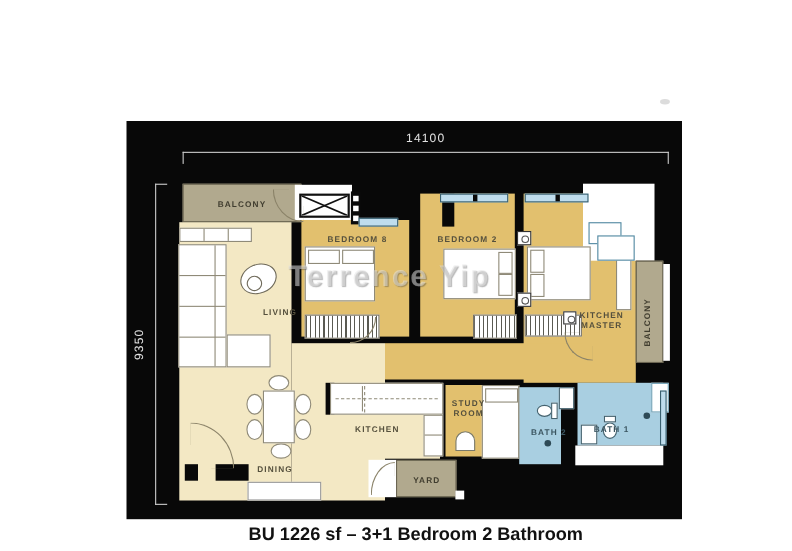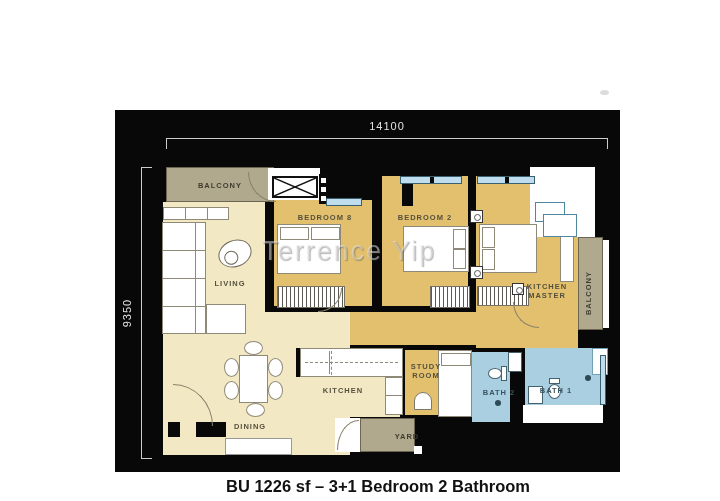--- a/index.html
+++ b/index.html
@@ -23,21 +23,21 @@
          background-image:repeating-linear-gradient(90deg,#5a5a52 0px,#5a5a52 1px,transparent 1px,transparent 4px);}
   .window{position:absolute;background:#bfdded;border:1px solid #39606f;box-sizing:border-box;}
   .chair{position:absolute;background:#ffffff;border:1px solid #8f8a78;border-radius:50%;box-sizing:border-box;}
   .arc{position:absolute;box-sizing:border-box;}
   .arc-tl{border-left:1px solid #8a8268;border-top:1px solid #8a8268;border-top-left-radius:100%;}
   .arc-tr{border-right:1px solid #8a8268;border-top:1px solid #8a8268;border-top-right-radius:100%;}
   .arc-bl{border-left:1px solid #8a8268;border-bottom:1px solid #8a8268;border-bottom-left-radius:100%;}
   .arc-br{border-right:1px solid #8a8268;border-bottom:1px solid #8a8268;border-bottom-right-radius:100%;}
   .hinge{position:absolute;width:13px;height:13px;background:#ffffff;border:1px solid #333;box-sizing:border-box;}
   .hinge::after{content:"";position:absolute;left:3px;top:3px;width:5px;height:5px;border:1px solid #555;border-radius:50%;}
-  #watermark{left:147px;top:126px;font-size:27px;font-weight:400;letter-spacing:2px;
+  #watermark{left:147px;top:126px;font-size:27px;font-weight:700;letter-spacing:2px;
              color:rgba(232,232,232,0.5);text-shadow:1px 1px 1px rgba(50,50,50,0.35);white-space:nowrap;}
   #caption{left:18px;top:477px;width:720px;text-align:center;font-size:16.5px;font-weight:700;color:#111111;}
   .vtext{transform:rotate(-90deg);transform-origin:center center;}
   .toilet-bowl{position:absolute;background:#ffffff;border:1px solid #44626e;border-radius:50%;box-sizing:border-box;}
   .toilet-tank{position:absolute;background:#ffffff;border:1px solid #44626e;box-sizing:border-box;}
 </style>
 </head>
 <body>
 
 <div id="page">
@@ -173,35 +173,35 @@
     </div>
     <div class="window" style="left:485px;top:245px;width:6px;height:50px;"></div>
 
     <div class="arc arc-bl" style="left:133px;top:62px;width:28px;height:30px;"></div>
     <div class="arc arc-tr" style="left:58px;top:274px;width:40px;height:42px;"></div>
     <div class="arc arc-tl" style="left:222px;top:310px;width:22px;height:30px;"></div>
     <div class="arc arc-bl" style="left:398px;top:192px;width:26px;height:26px;"></div>
     <div class="arc arc-br" style="left:203px;top:178px;width:24px;height:24px;"></div>
 
     <div class="rlabel ontan" style="left:63px;top:71px;width:84px;">BALCONY</div>
-    <div class="rlabel" style="left:75px;top:169px;width:80px;">LIVING</div>
+    <div class="rlabel" style="left:75px;top:169px;width:80px;text-align:right;">LIVING</div>
     <div class="rlabel" style="left:180px;top:103px;width:60px;">BEDROOM 8</div>
     <div class="rlabel" style="left:277px;top:103px;width:66px;">BEDROOM 2</div>
     <div class="rlabel" style="left:396px;top:172px;width:72px;">
       <div>KITCHEN</div>
       <div>MASTER</div>
     </div>
     <div class="rlabel ontan vtext" style="left:448px;top:177px;width:54px;height:12px;">BALCONY</div>
     <div class="rlabel" style="left:100px;top:312px;width:70px;">DINING</div>
     <div class="rlabel" style="left:193px;top:276px;width:70px;">KITCHEN</div>
     <div class="rlabel" style="left:291px;top:252px;width:40px;">
       <div>STUDY</div>
       <div>ROOM</div>
     </div>
     <div class="rlabel onblue" style="left:412px;top:276px;width:58px;">BATH 1</div>
     <div class="rlabel onblue" style="left:357px;top:278px;width:54px;">BATH 2</div>
-    <div class="rlabel ontan" style="left:247px;top:322px;width:52px;margin-left:19px;">YARD</div>
+    <div class="rlabel ontan" style="left:247px;top:322px;width:52px;">YARD</div>
 
     <div id="watermark" class="abs">Terrence Yip</div>
   </div>
 
   <div id="caption" class="abs">BU 1226 sf – 3+1 Bedroom 2 Bathroom</div>
 </div>
 
 </body></html>

